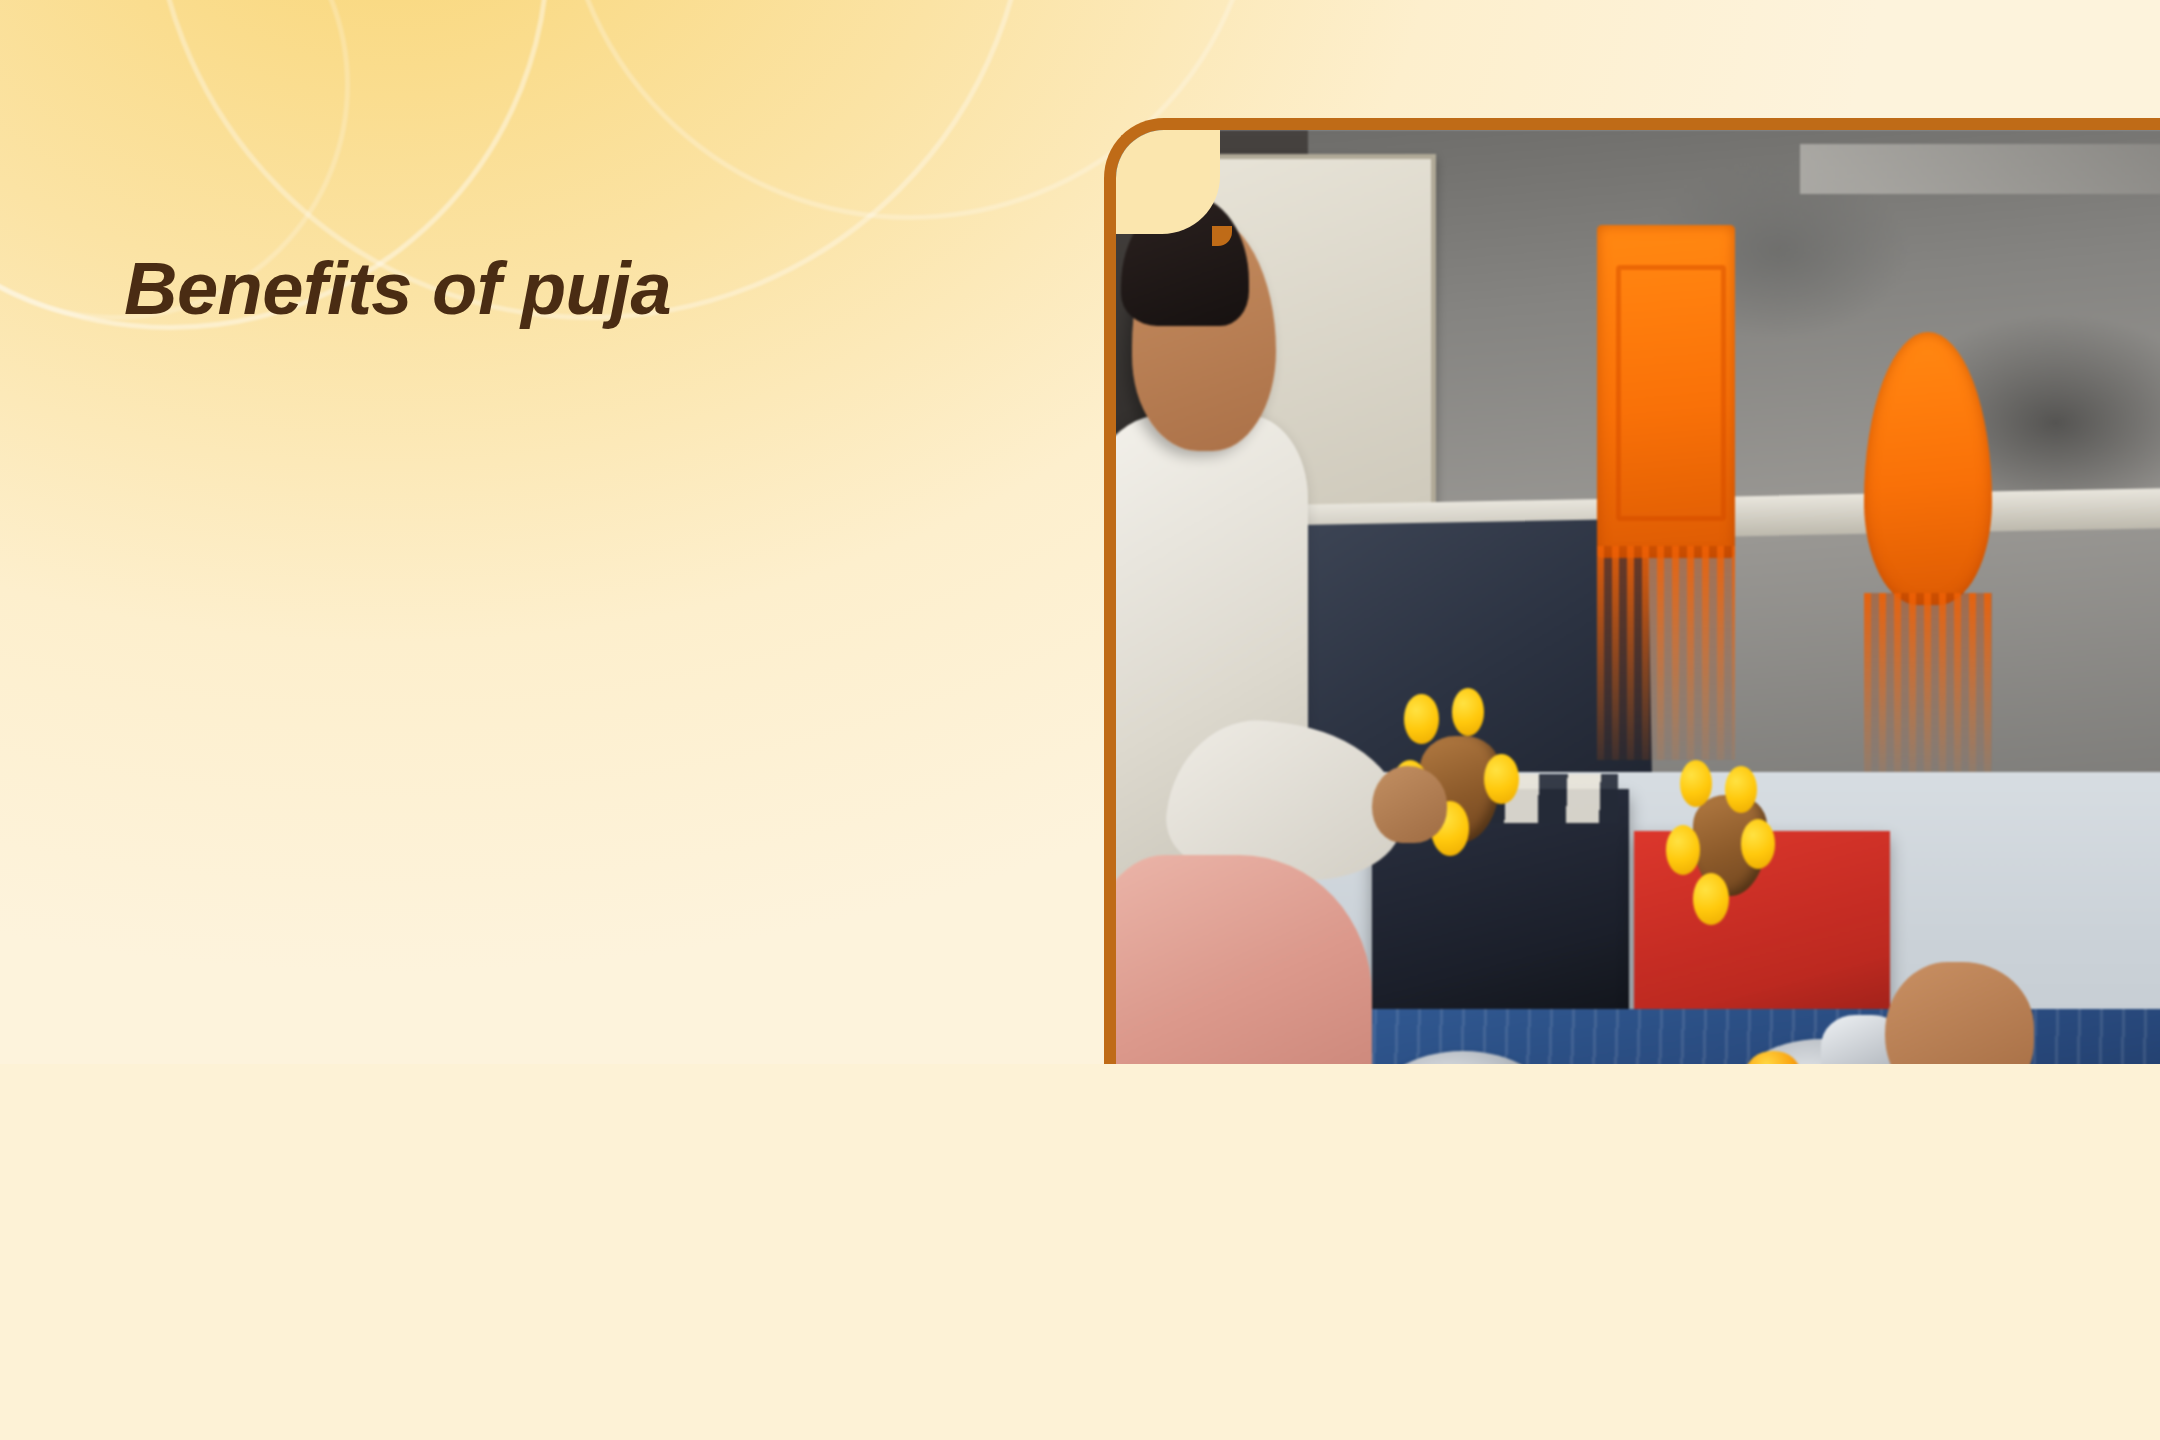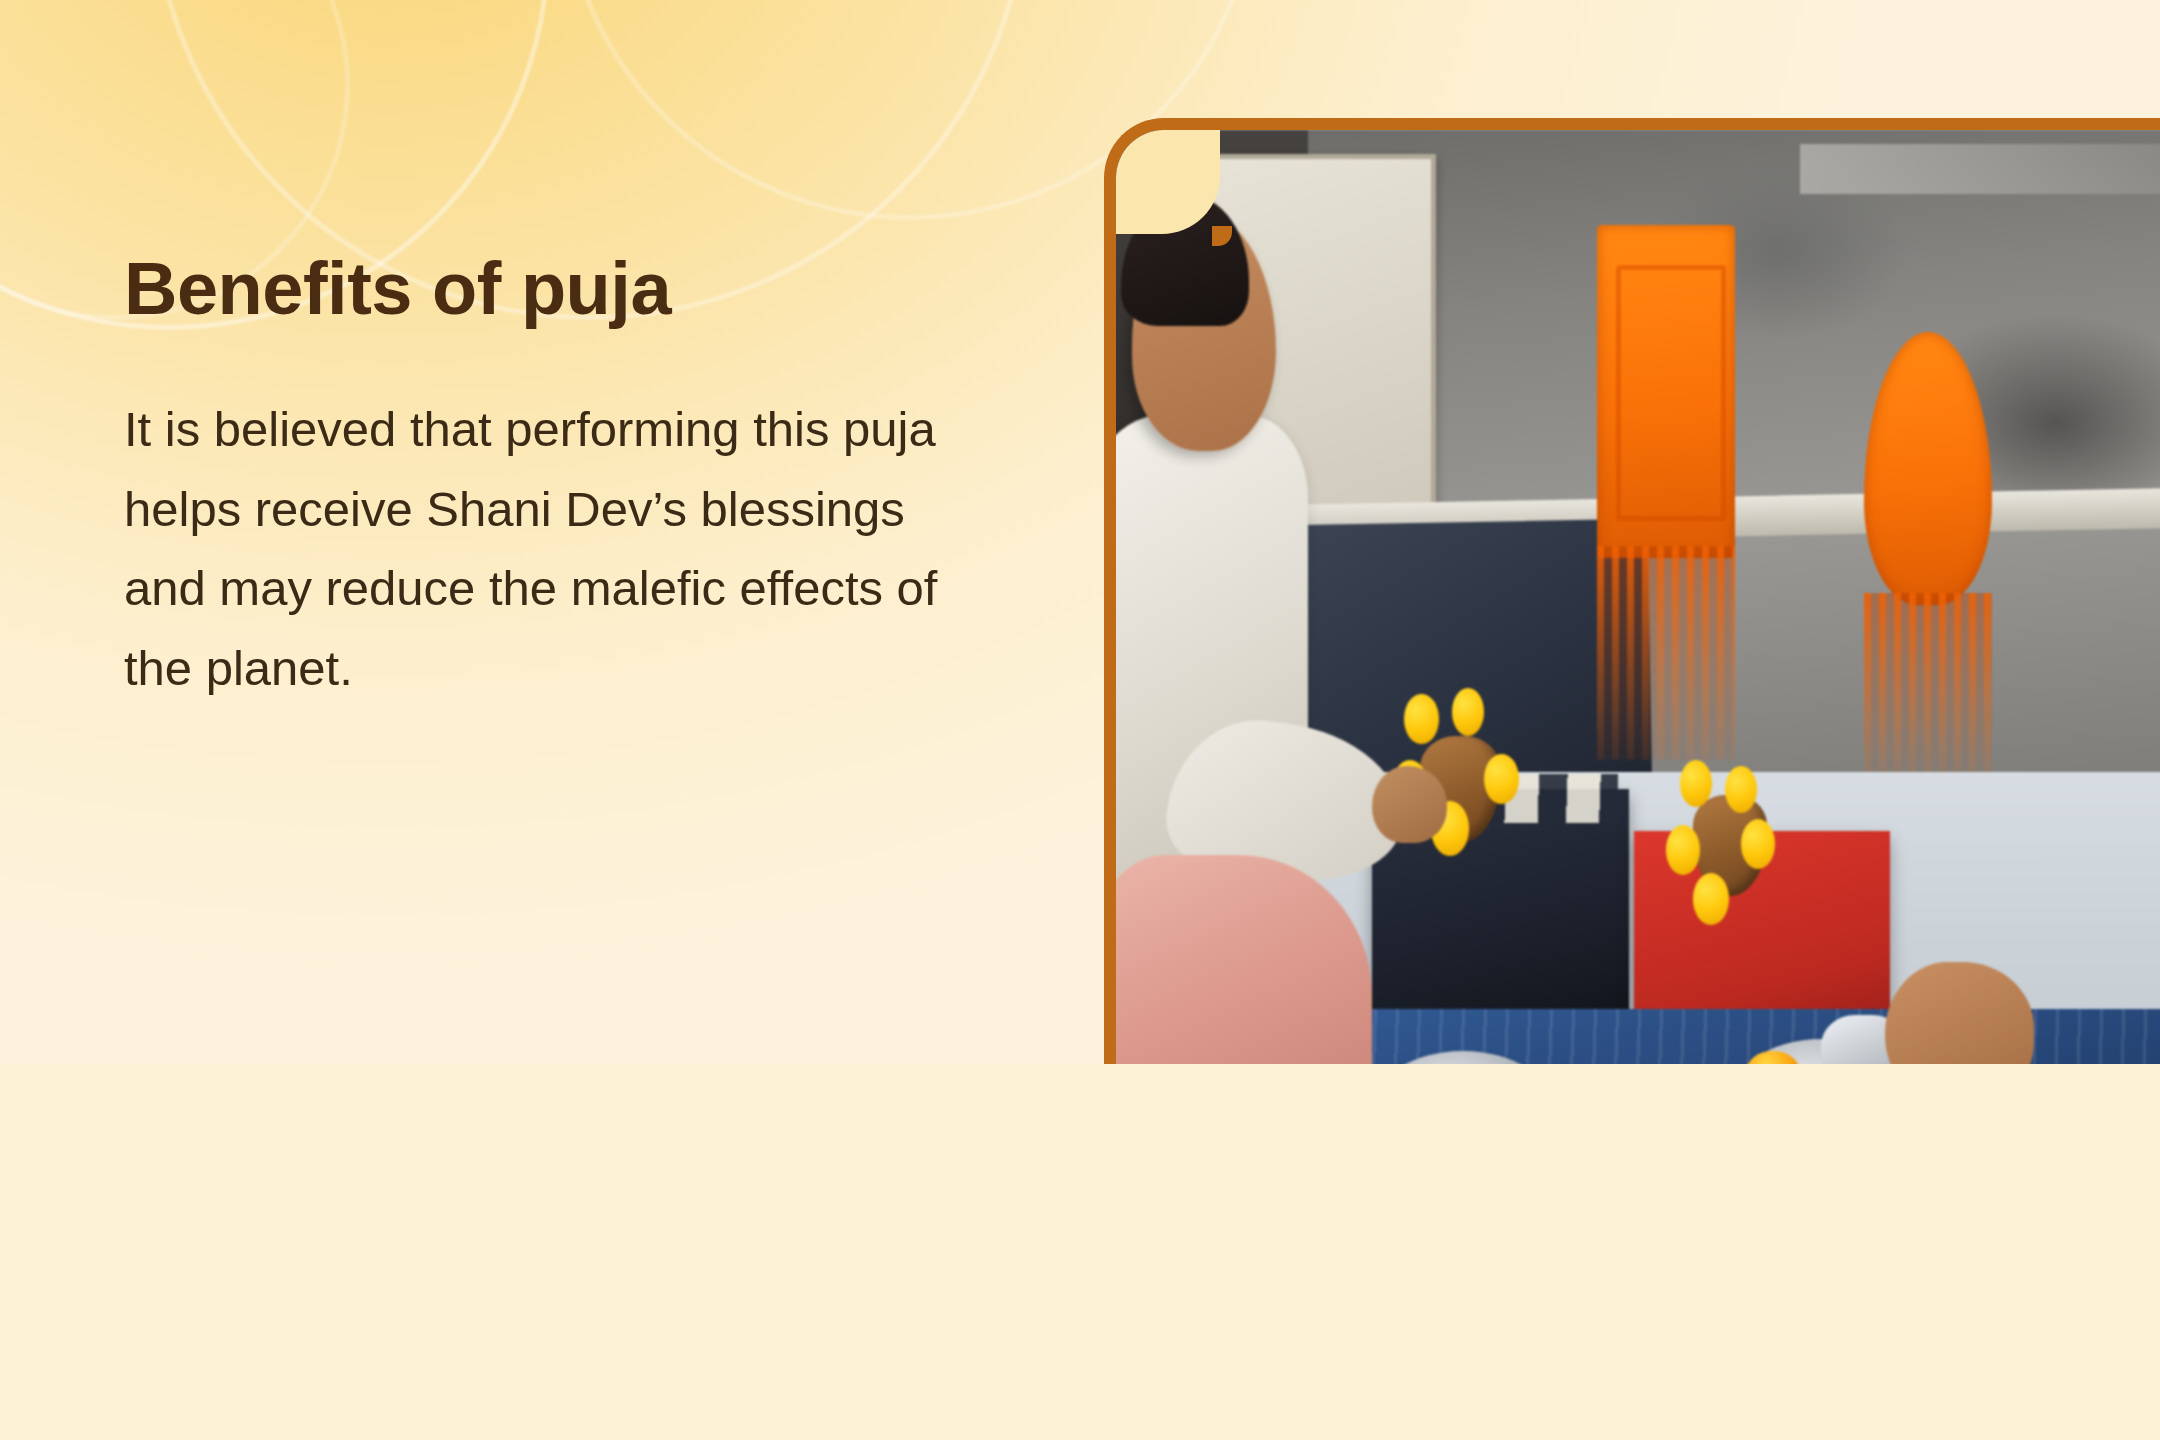--- a/index.html
+++ b/index.html
@@ -14,20 +14,21 @@
     background:#FDF2D6;
   }
 
   #slide {
     position:relative;
     width:2160px; height:1064px;
     overflow:hidden;
     background:
       radial-gradient(ellipse 1500px 1100px at 18% -12%, #F9D677 0%, #FBE3A4 38%, #FDEFCD 70%, #FDF3DC 100%),
       linear-gradient(160deg, #FAD982 0%, #FCEAB8 42%, #FDF2D6 78%, #FEF6E2 100%);
+    font-style: italic;
   }
 
   
   .deco-layer {
     position:absolute; inset:0;
     pointer-events:none;
     overflow:hidden;
   }
   .deco-circle {
     position:absolute;
@@ -294,21 +295,20 @@
 
   <div class="deco-layer">
     <div class="deco-circle dc1"></div>
     <div class="deco-circle dc2"></div>
     <div class="deco-circle dc3"></div>
     <div class="deco-circle dc4"></div>
   </div>
 
   <div class="text-col">
     <h1 class="page-title">Benefits of puja</h1>
-    <p class="body-copy">It is believed that performing this puja helps receive Shani Dev’s blessings and may reduce the malefic effects of the planet.</p>
   </div>
 
   <div class="photo-frame">
     <div class="notch notch-tl"></div>
     <div class="notch notch-bl"></div>
 
     <div class="photo">
       <div class="scene">
 
         <div class="wall"></div>

